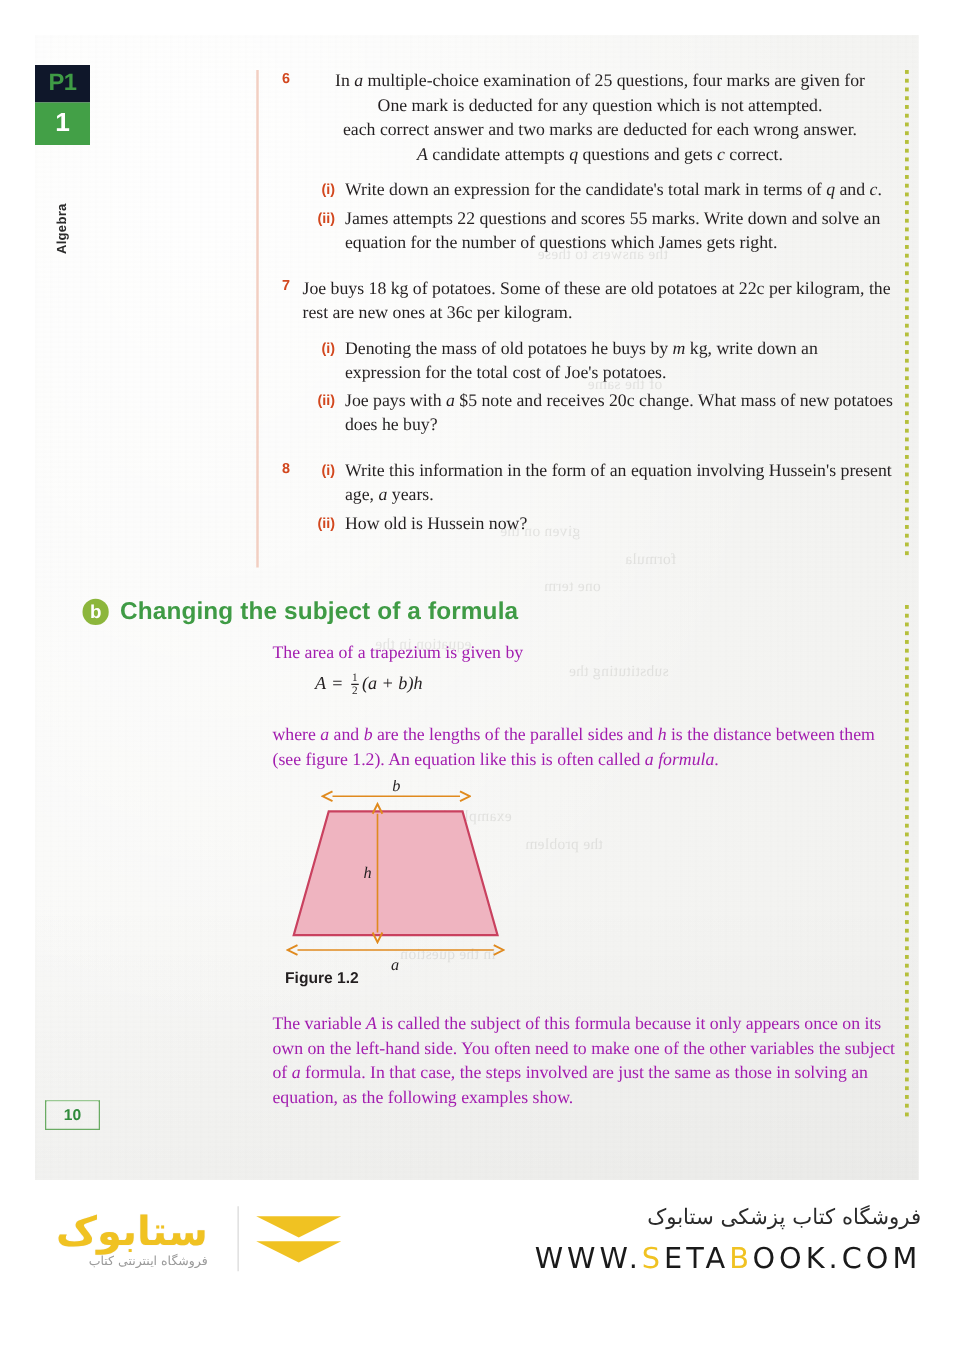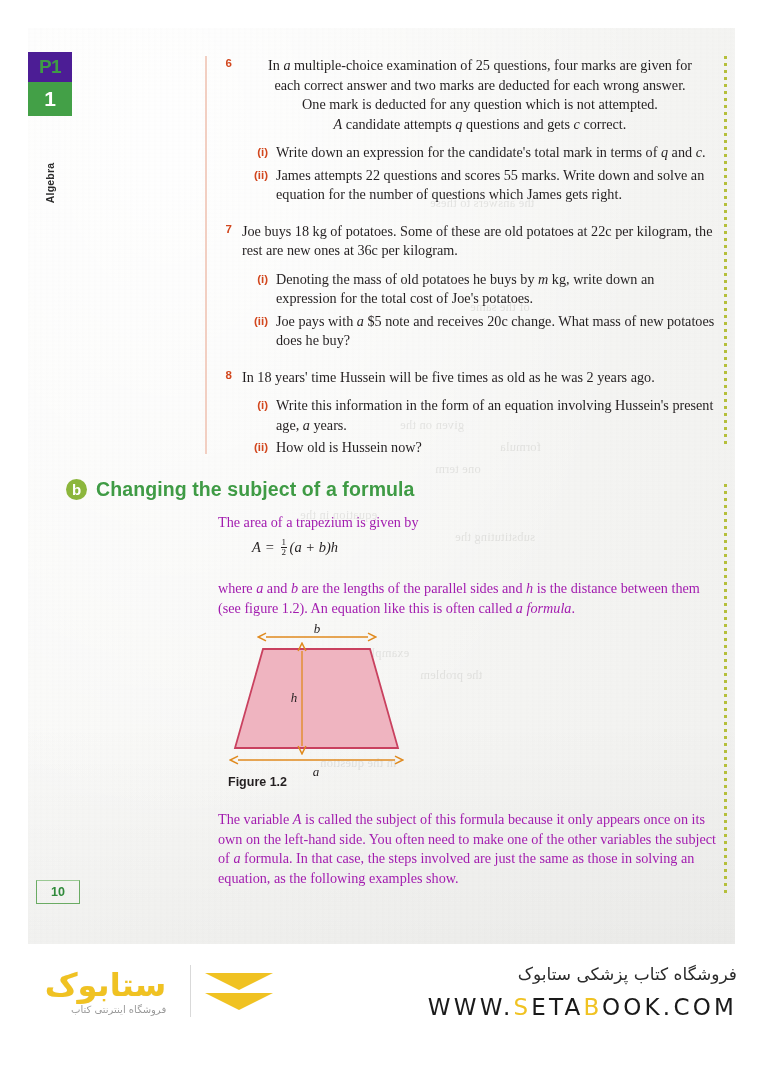--- a/index.html
+++ b/index.html
@@ -62,21 +62,21 @@
   
   #tab-block {
     position: absolute;
     left: 28px;
     top: 52px;
     width: 44px;
   }
   #tab-p1 {
     width: 44px;
     height: 30px;
-    background: #4c1d95;
+    background: #0f172a;
     color: #3f9b45;
     font-family: "Liberation Sans", sans-serif;
     font-weight: bold;
     font-size: 19px;
     line-height: 30px;
     text-align: center;
     letter-spacing: -0.5px;
   }
   #tab-num {
     width: 44px;
@@ -411,22 +411,22 @@
 <div id="exercise-rule"></div>
 <div class="dotted-rule" id="dotted-rule-top"></div>
 <div class="dotted-rule" id="dotted-rule-bottom"></div>
 
 <div id="content">
 
   <div class="q-item">
     <div class="q-num">6</div>
     <div class="q-body">
       <p>In <i>a</i> multiple-choice examination of 25 questions, four marks are given for</p>
+      <p>One mark is deducted for any question which is not attempted.</p>
       <p>each correct answer and two marks are deducted for each wrong answer.</p>
-      <p>One mark is deducted for any question which is not attempted.</p>
       <p><i>A</i> candidate attempts <i>q</i> questions and gets <i>c</i> correct.</p>
     </div>
     <ul class="sub-list">
       <li class="sub-item">
         <span class="sub-marker">(i)</span>
         <span>Write down an expression for the candidate's total mark in terms of <i>q</i> and <i>c</i>.</span>
       </li>
       <li class="sub-item">
         <span class="sub-marker">(ii)</span>
         <span>James attempts 22 questions and scores 55 marks. Write down and solve an equation for the number of questions which James gets right.</span>
@@ -444,21 +444,20 @@
       </li>
       <li class="sub-item">
         <span class="sub-marker">(ii)</span>
         <span>Joe pays with <i>a</i> $5 note and receives 20c change. What mass of new potatoes does he buy?</span>
       </li>
     </ul>
   </div>
 
   <div class="q-item" style="margin-top:17px;">
     <div class="q-num">8</div>
-    <div class="q-body">In 18 years' time Hussein will be five times as old as he was 2 years ago.</div>
     <ul class="sub-list">
       <li class="sub-item">
         <span class="sub-marker">(i)</span>
         <span>Write this information in the form of an equation involving Hussein's present age, <i>a</i> years.</span>
       </li>
       <li class="sub-item">
         <span class="sub-marker">(ii)</span>
         <span>How old is Hussein now?</span>
       </li>
     </ul>

